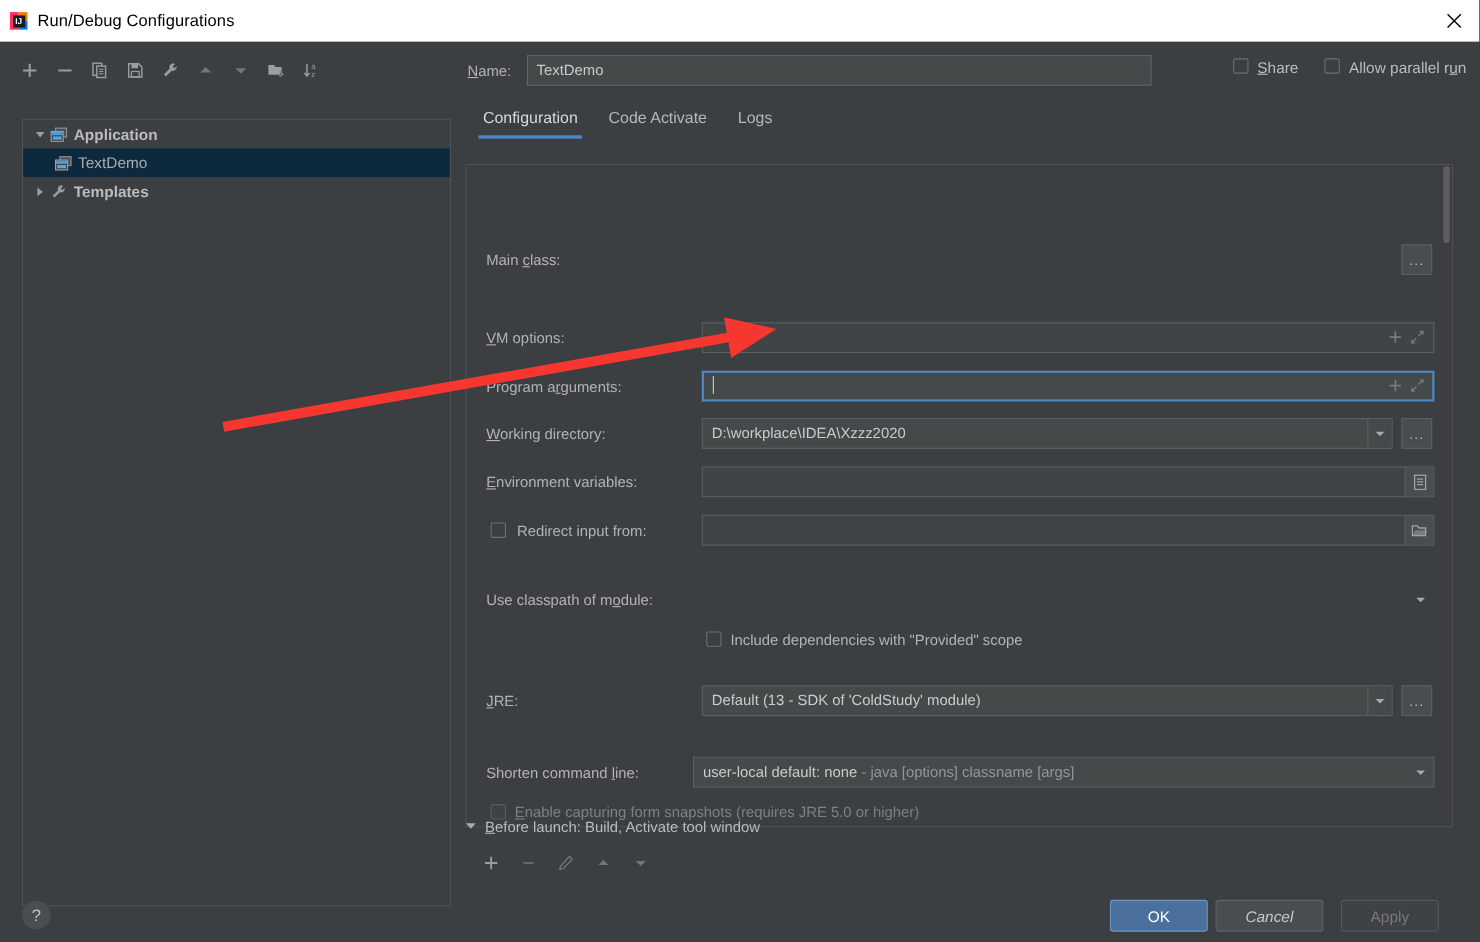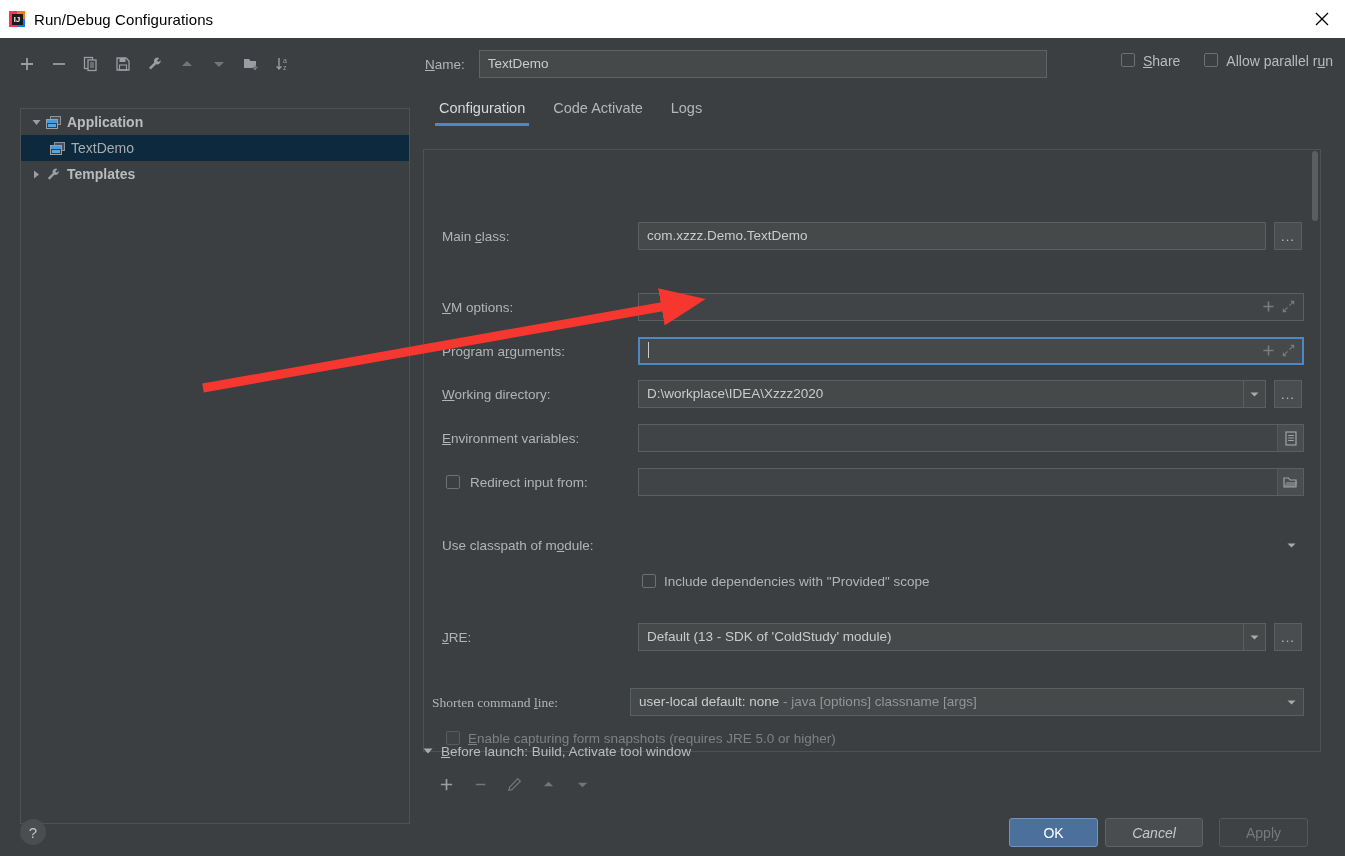--- a/index.html
+++ b/index.html
@@ -484,21 +484,20 @@
 
     <div id="tabs">
       <div class="tab active">Configuration</div>
       <div class="tab">Code Activate</div>
       <div class="tab">Logs</div>
     </div>
 
     <div id="config-pane">
 
       <span class="lbl" style="left:18px; top:79px;">Main <u>c</u>lass:</span>
-      <div class="tf" style="left:214px; top:72px; width:628px;">com.xzzz.Demo.TextDemo</div>
       <div class="browse-btn" style="left:850px; top:72px;">...</div>
 
       <span class="lbl" style="left:18px; top:150px;"><u>V</u>M options:</span>
       <div class="tf empty" style="left:214px; top:143px; width:666px;"></div>
       <div class="inline-icons" style="left:838px; top:150px;">
         <span>
           <svg width="13" height="13" viewBox="0 0 14 14">
               <path d="M7 1.5 V12.5 M1.5 7 H12.5" stroke="currentColor" stroke-width="1.7"></path>
             </svg>
         </span>
@@ -566,21 +565,21 @@
 
       <span class="lbl" style="left:18px; top:480px;"><u>J</u>RE:</span>
       <div class="tf" style="left:214px; top:473px; width:628px;">Default (13 - SDK of 'ColdStudy' module)</div>
       <div class="combo-arrow" style="left:819px; top:474px;">
         <svg width="9" height="9" viewBox="0 0 9 9">
             <path d="M0.5 2.5 L4.5 6.5 L8.5 2.5 Z" fill="currentColor"></path>
           </svg>
       </div>
       <div class="browse-btn" style="left:850px; top:473px;">...</div>
 
-      <span class="lbl" style="left:8px; top:545px;font-family:Liberation Serif, serif;">Shorten command <u>l</u>ine:</span>
+      <span class="lbl" style="left:18px; top:545px;">Shorten command <u>l</u>ine:</span>
       <div class="tf" style="left:206px; top:538px; width:674px;">
         <span>user-local default: none</span><span class="shorten-dim"> - java [options] classname [args]</span>
       </div>
       <div class="combo-arrow noborder" style="left:856px; top:539px;">
         <svg width="9" height="9" viewBox="0 0 9 9">
             <path d="M0.5 2.5 L4.5 6.5 L8.5 2.5 Z" fill="currentColor"></path>
           </svg>
       </div>
 
       <span class="ck disabled" style="position:absolute; left:22px; top:581px;"></span>

